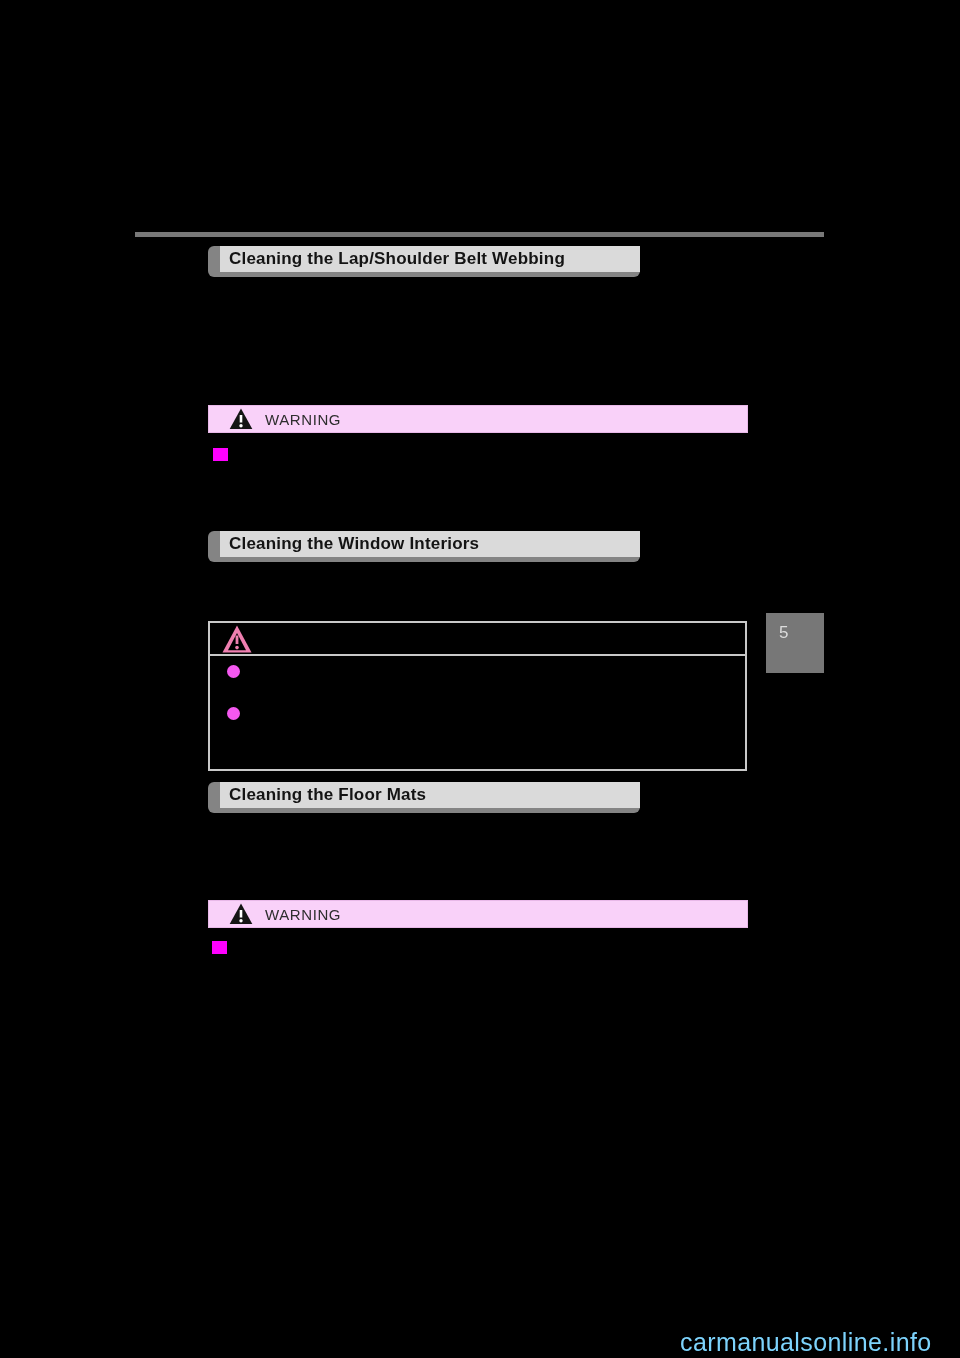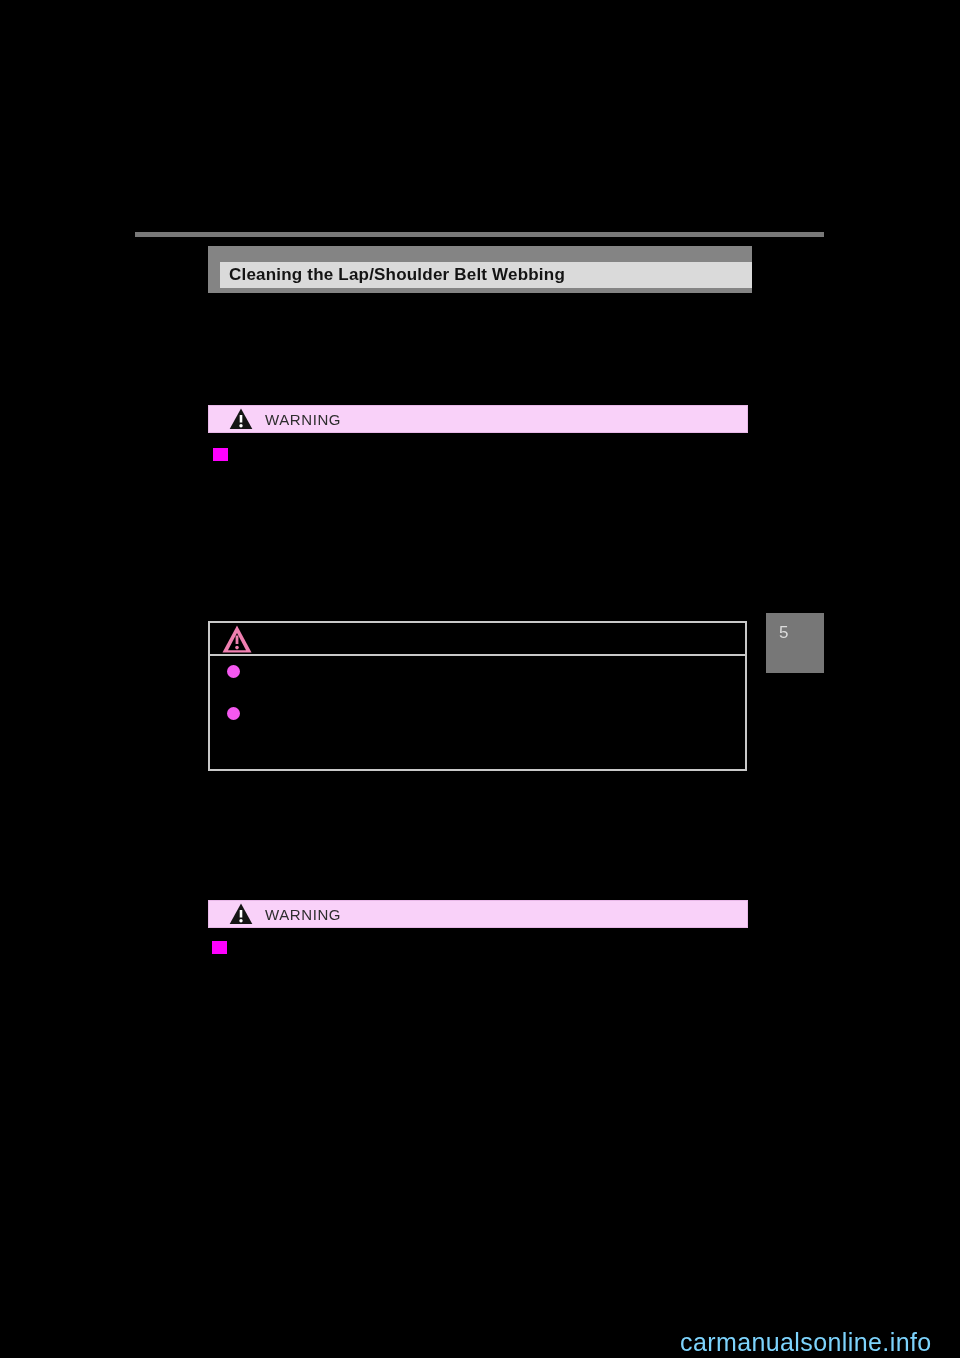--- a/index.html
+++ b/index.html
@@ -10,24 +10,25 @@
     overflow:hidden;
     font-family:"Liberation Sans", sans-serif;
   }
   
   .top-rule{
     position:absolute;left:135px;top:232px;width:689px;height:5px;
     background:#787878;
   }
   
   .sec-header{
-    position:absolute;left:208px;width:544px;
+    position:absolute;left:208px;width:432px;
     background:#848484;
-    padding:16px 0 5px 12px;
+    padding:0 0 5px 12px;
     box-sizing:border-box;
+    border-radius:6px;
   }
   .sec-header .bar{
     height:26px;background:#DADADA;
     display:flex;align-items:center;
     padding-left:9px;
   }
   .sec-header .bar span{
     font-size:17px;font-weight:bold;color:#141414;
     letter-spacing:0.2px;white-space:nowrap;
   }
@@ -106,34 +107,44 @@
     <svg width="24" height="22" viewBox="0 0 24 22">
       <path d="M12 0.5 L23.3 21 H0.7 Z" fill="#141414"></path>
       <rect x="10.7" y="7" width="2.6" height="7.5" fill="#FFFFFF"></rect>
       <circle cx="12" cy="17.8" r="1.7" fill="#FFFFFF"></circle>
     </svg>
     <span class="warn-label">WARNING</span>
   </div>
 
   <div class="sq-bullet sq1"></div>
 
+  <div class="sec-header hdr-window">
+    <div class="bar">
+      <span>Cleaning the Window Interiors</span>
+    </div>
+  </div>
 
   <div class="notice-box">
     <div class="notice-head">
       <svg width="30" height="28" viewBox="0 0 30 28">
         <path d="M15 0.5 L29.5 27.5 H0.5 Z" fill="#EF7FB0"></path>
         <path d="M15 8 L24 25.2 H6 Z" fill="#000000"></path>
         <rect x="13.6" y="10.5" width="2.8" height="8.5" fill="#EF7FB0"></rect>
         <circle cx="15" cy="22.6" r="1.8" fill="#EF7FB0"></circle>
       </svg>
     </div>
     <div class="round-bullet rb1"></div>
     <div class="round-bullet rb2"></div>
   </div>
 
+  <div class="sec-header hdr-floor">
+    <div class="bar">
+      <span>Cleaning the Floor Mats</span>
+    </div>
+  </div>
 
   <div class="warn-bar warn2">
     <svg width="24" height="22" viewBox="0 0 24 22">
       <path d="M12 0.5 L23.3 21 H0.7 Z" fill="#141414"></path>
       <rect x="10.7" y="7" width="2.6" height="7.5" fill="#FFFFFF"></rect>
       <circle cx="12" cy="17.8" r="1.7" fill="#FFFFFF"></circle>
     </svg>
     <span class="warn-label">WARNING</span>
   </div>
 

